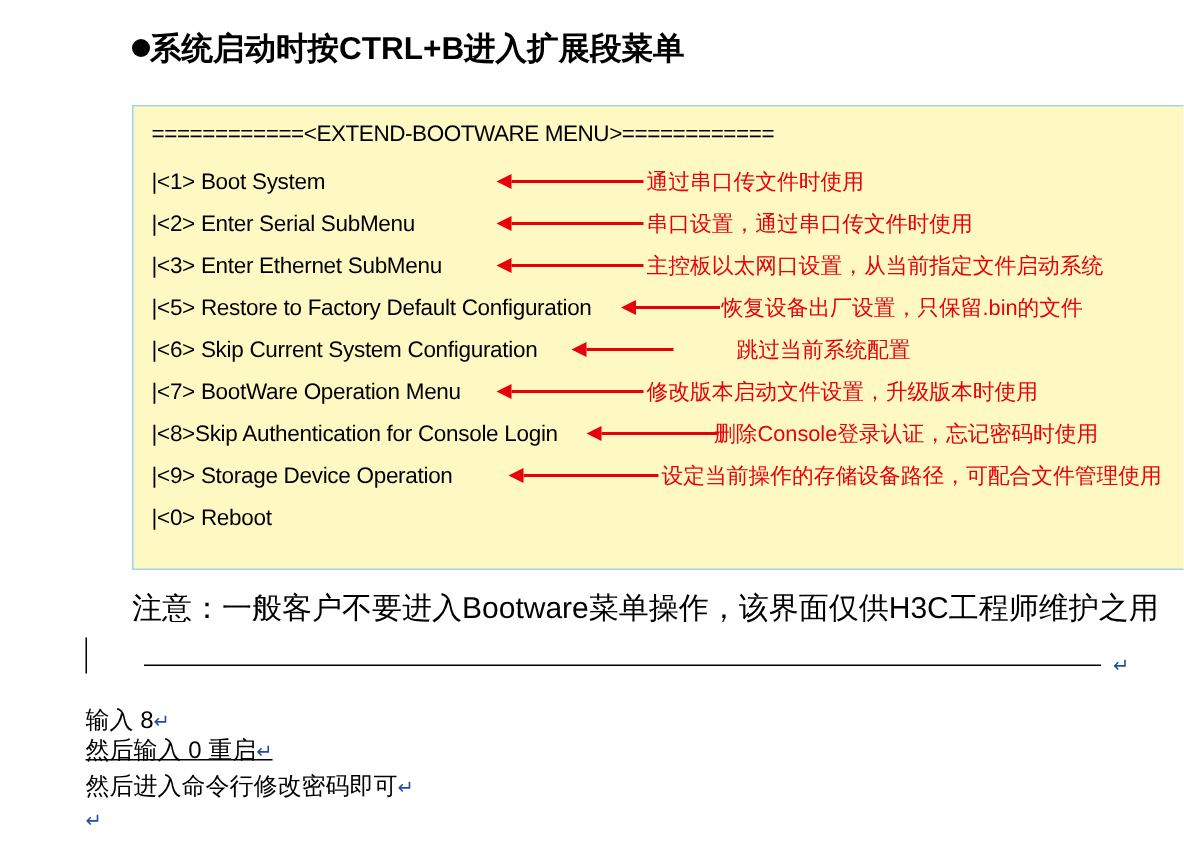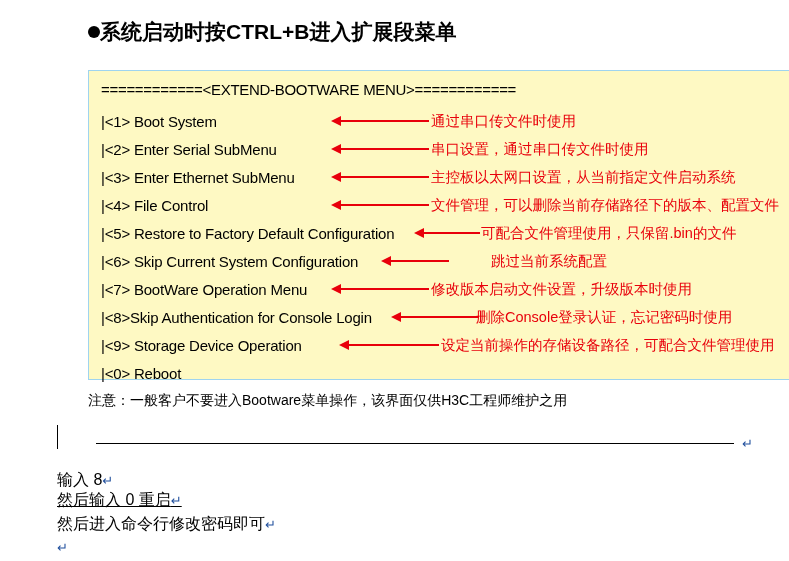--- a/index.html
+++ b/index.html
@@ -98,21 +98,21 @@
     font-size: 14.5px;
     color: #e8000b;
     white-space: nowrap;
   }
 
   
   .caption {
     position: absolute;
     left: 88px;
     top: 392px;
-    font-size: 14px;
+    font-size: 20px;
     white-space: nowrap;
   }
 
   
   .cursor {
     position: absolute;
     left: 57px;
     top: 425px;
     width: 1px;
     height: 24px;
@@ -182,36 +182,28 @@
 
     <div class="menu-row">
       <span class="opt">|&lt;3&gt; Enter Ethernet SubMenu</span>
       <span class="arrow" style="left:230px;">
         <span class="head"></span>
           <span class="shaft" style="width:88px;"></span>
       </span>
       <span class="note" style="left:330px;">主控板以太网口设置，从当前指定文件启动系统</span>
     </div>
 
-    <div class="menu-row">
-      <span class="opt">|&lt;4&gt; File Control</span>
-      <span class="arrow" style="left:230px;">
-        <span class="head"></span>
-          <span class="shaft" style="width:88px;"></span>
-      </span>
-      <span class="note" style="left:330px;">文件管理，可以删除当前存储路径下的版本、配置文件</span>
-    </div>
 
     <div class="menu-row">
       <span class="opt">|&lt;5&gt; Restore to Factory Default Configuration</span>
       <span class="arrow" style="left:313px;">
         <span class="head"></span>
           <span class="shaft" style="width:56px;"></span>
       </span>
-      <span class="note" style="left:380px;">可配合文件管理使用，只保留.bin的文件</span>
+      <span class="note" style="left:380px;">恢复设备出厂设置，只保留.bin的文件</span>
     </div>
 
     <div class="menu-row">
       <span class="opt">|&lt;6&gt; Skip Current System Configuration</span>
       <span class="arrow" style="left:280px;">
         <span class="head"></span>
           <span class="shaft" style="width:58px;"></span>
       </span>
       <span class="note" style="left:390px;">跳过当前系统配置</span>
     </div>

